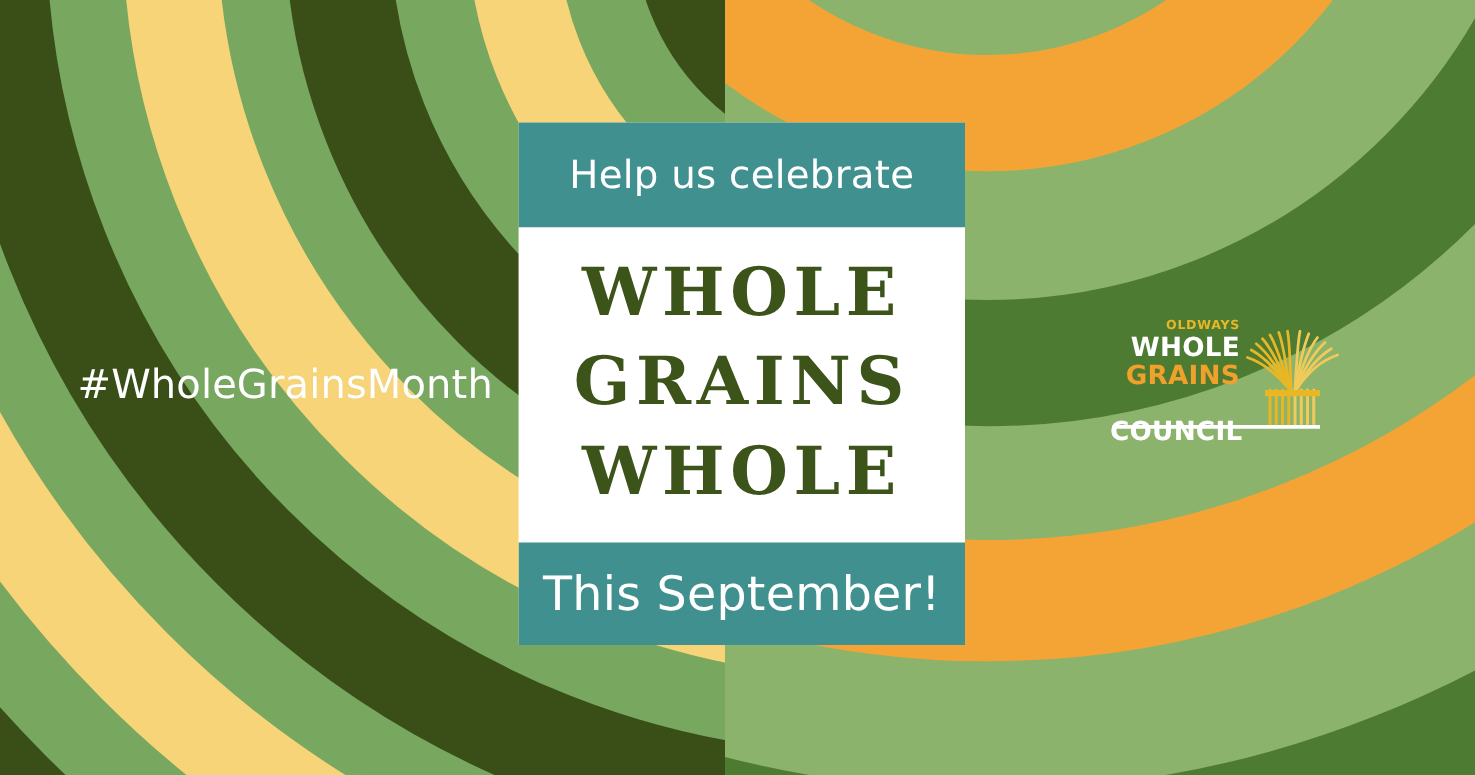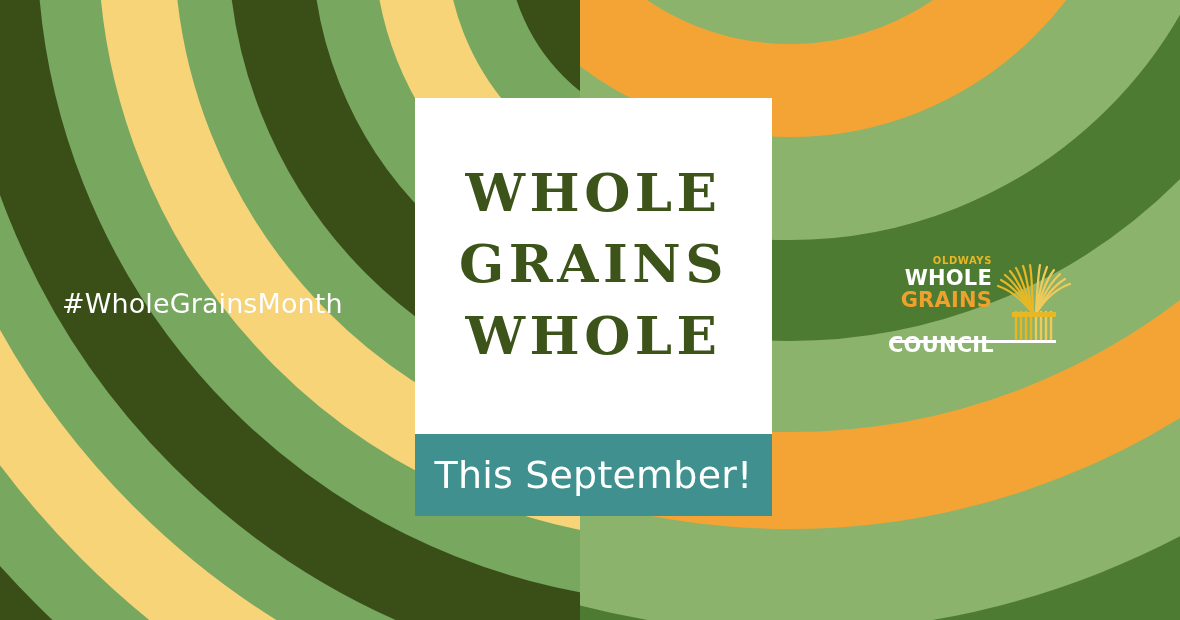--- a/index.html
+++ b/index.html
@@ -24,21 +24,21 @@
     width: 1180px;
     height: 620px;
     display: block;
   }
 
   
   #hashtag {
     position: absolute;
     left: 62px;
     top: 288px;
-    font-size: 27px;
+    font-size: 32px;
     font-weight: 400;
     color: #ffffff;
     letter-spacing: 0.1px;
     white-space: nowrap;
     text-shadow: 0 0 1px rgba(0,0,0,0.06);
   }
 
   
   #card {
     position: absolute;
@@ -210,20 +210,21 @@
         <circle cx="790" cy="-210" r="208" fill="none" stroke="#8cb36c" stroke-width="92"></circle>
         <circle cx="790" cy="-210" r="120" fill="none" stroke="#4e7b32" stroke-width="86"></circle>
       </g>
     </g>
   </svg>
 
   <div id="hashtag">#WholeGrainsMonth</div>
 
   <div id="card">
 
+    <div class="band" id="band-top">Help us celebrate</div>
 
     <div id="card-mid">
       <div class="headline" id="headline-1">WHOLE</div>
       <div class="headline" id="headline-2">GRAINS</div>
       <div class="headline" id="headline-3">WHOLE</div>
     </div>
 
     <div class="band" id="band-bottom">This September!</div>
   </div>
 

